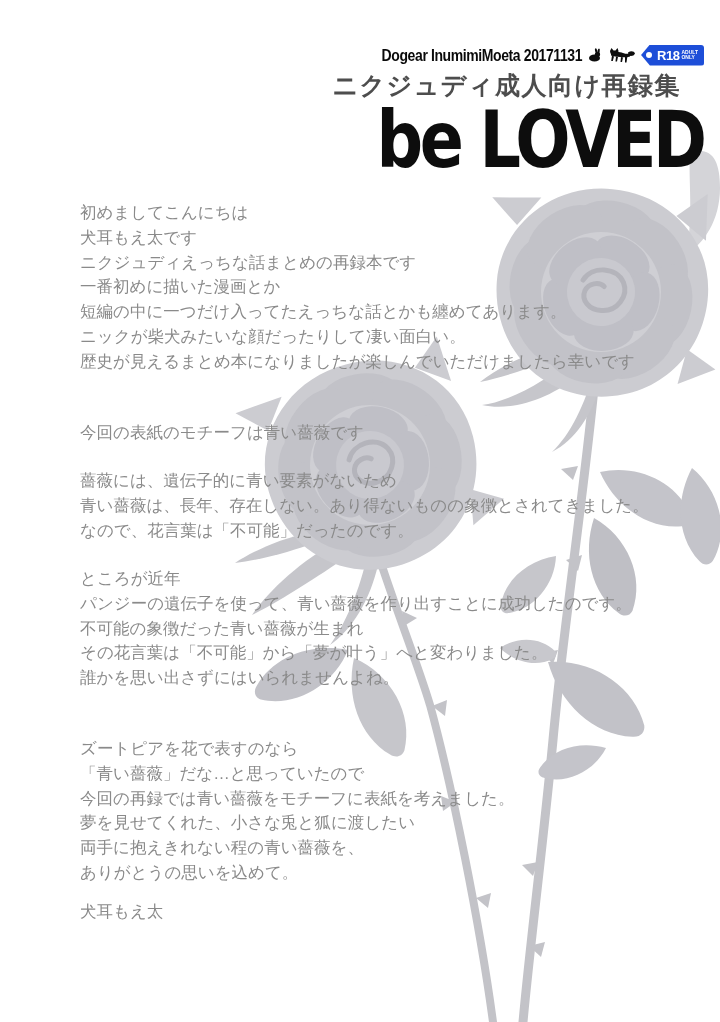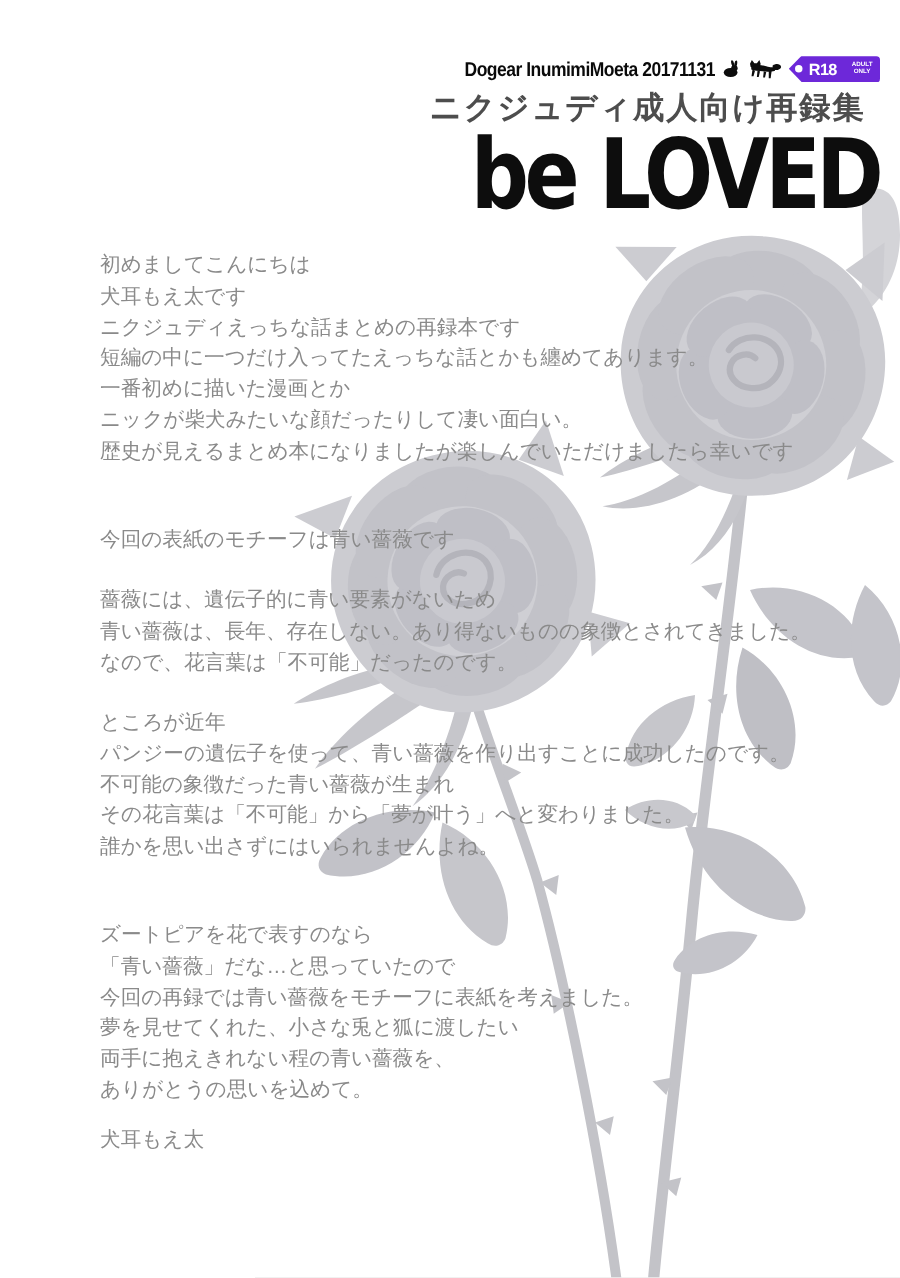--- a/index.html
+++ b/index.html
@@ -4,34 +4,34 @@
 <style>
   html,body{margin:0;padding:0;background:#e8e8e8;}
   .page{
     position:relative; width:720px; height:1022px; margin:0 auto;
     background:#ffffff; overflow:hidden;
     font-family:"Liberation Sans", sans-serif;
   }
   .watermark{position:absolute; left:0; top:0; z-index:0;}
   .header{
     position:absolute; top:44px; right:16px; z-index:2;
-    text-align:center;
+    text-align:left;
   }
   .credit-row{
     display:flex; justify-content:flex-end; align-items:center; gap:6px;
     height:22px;
   }
   .credit-text{
     font-size:14px; font-weight:bold; color:#0a0a0a;
     letter-spacing:-0.4px; transform:scaleY(1.15); transform-origin:center;
     white-space:nowrap;
   }
   .r18-tag{
-    position:relative; background:#6d28d9; color:#fff;
-    height:21px; display:flex; align-items:center; gap:12px;
+    position:relative; background:#1d4ed8; color:#fff;
+    height:21px; display:flex; align-items:center; gap:2px;
     padding:0 6px 0 16px; border-radius:3px;
     clip-path:polygon(0 50%, 14% 0, 100% 0, 100% 100%, 14% 100%);
   }
   .r18-hole{
     position:absolute; left:5px; top:7.5px; width:6px; height:6px;
     border-radius:50%; background:#fff;
   }
   .r18-main{font-size:13px; font-weight:bold; letter-spacing:-0.5px; line-height:1;}
   .r18-sub{display:flex; flex-direction:column; justify-content:center;}
   .r18-sub span{font-size:5px; font-weight:bold; line-height:1.1; letter-spacing:0;}
@@ -171,22 +171,22 @@
     </div>
     <div class="subtitle">ニクジュディ成人向け再録集</div>
     <div class="big-title">be LOVED</div>
   </div>
 
   <div class="body-text">
     <div class="para p1">
       <div>初めましてこんにちは</div>
       <div>犬耳もえ太です</div>
       <div>ニクジュディえっちな話まとめの再録本です</div>
+      <div>一番初めに描いた漫画とか</div>
       <div>短編の中に一つだけ入ってたえっちな話とかも纏めてあります。</div>
-      <div>一番初めに描いた漫画とか</div>
       <div>ニックが柴犬みたいな顔だったりして凄い面白い。</div>
       <div>歴史が見えるまとめ本になりましたが楽しんでいただけましたら幸いです</div>
     </div>
     <div class="para p2">
       <div>今回の表紙のモチーフは青い薔薇です</div>
     </div>
     <div class="para p3">
       <div>薔薇には、遺伝子的に青い要素がないため</div>
       <div>青い薔薇は、長年、存在しない。あり得ないものの象徴とされてきました。</div>
       <div>なので、花言葉は「不可能」だったのです。</div>

